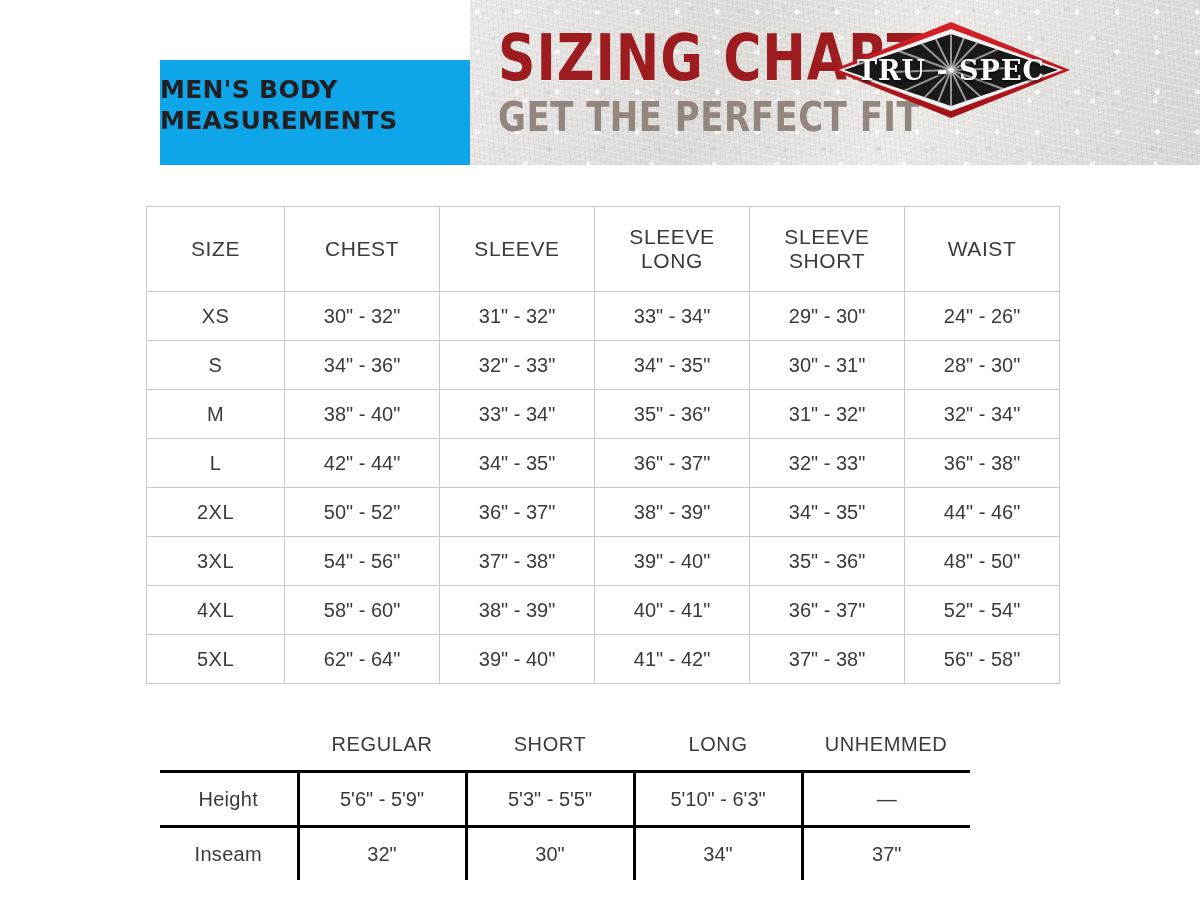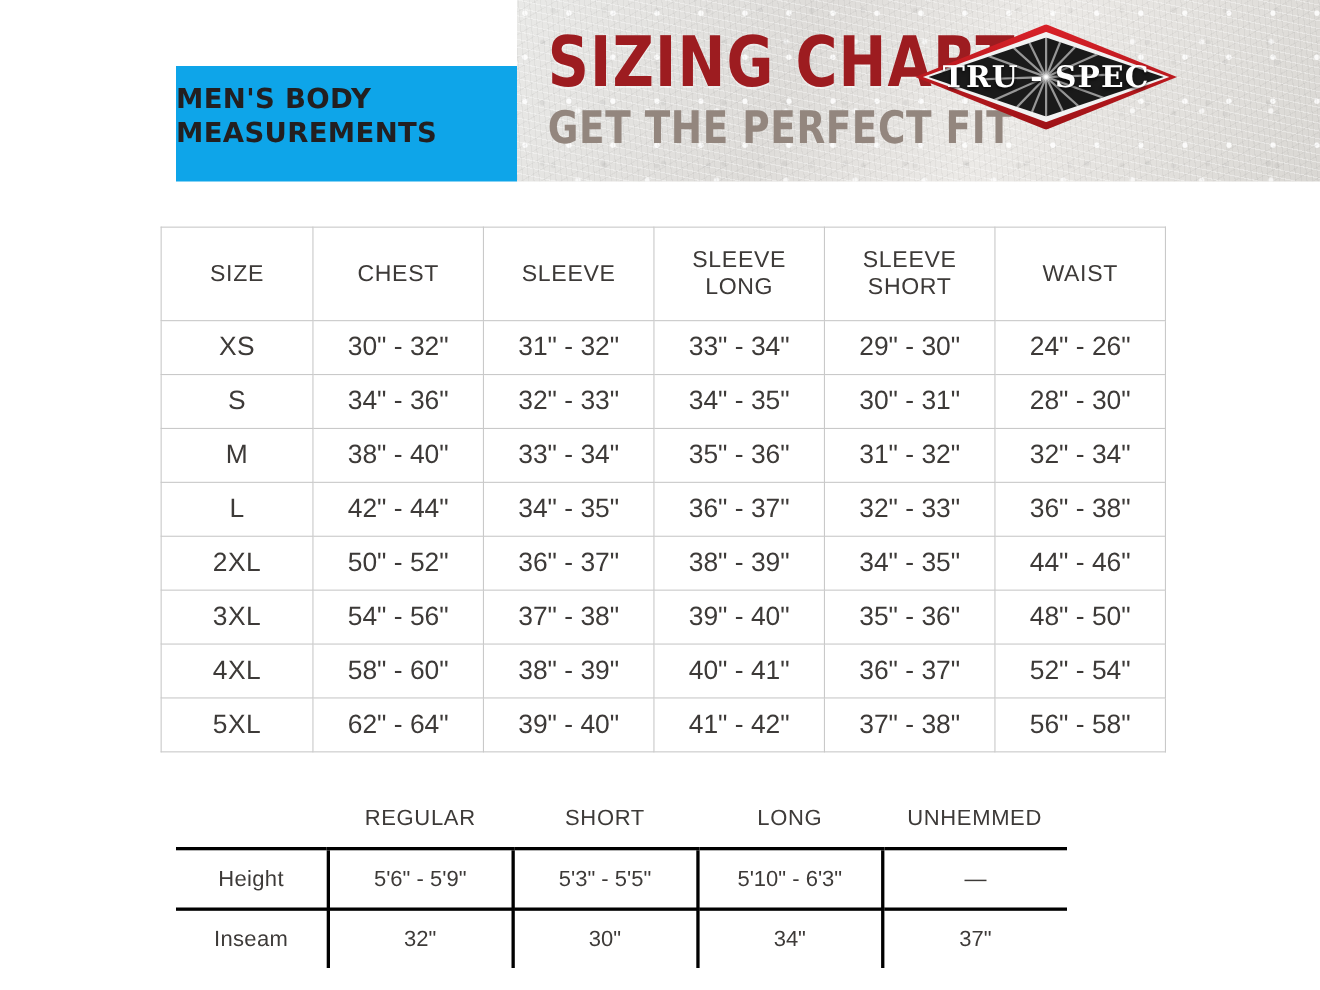--- a/index.html
+++ b/index.html
@@ -159,21 +159,21 @@
     left: 146px;
     top: 166px;
     width: 912px;
     border-collapse: collapse;
     table-layout: fixed;
     margin-top: 40px;
   }
   .main-table th, .main-table td {
     border: 1px solid #c9c9c9;
     text-align: center;
-    font-size: 24px;
+    font-size: 20px;
     color: #3d3a38;
     font-weight: normal;
     height: 48px;
     padding: 0;
   }
   .main-table thead th {
     height: 84px;
     font-size: 21px;
     letter-spacing: 0.6px;
     color: #3d3a38;

